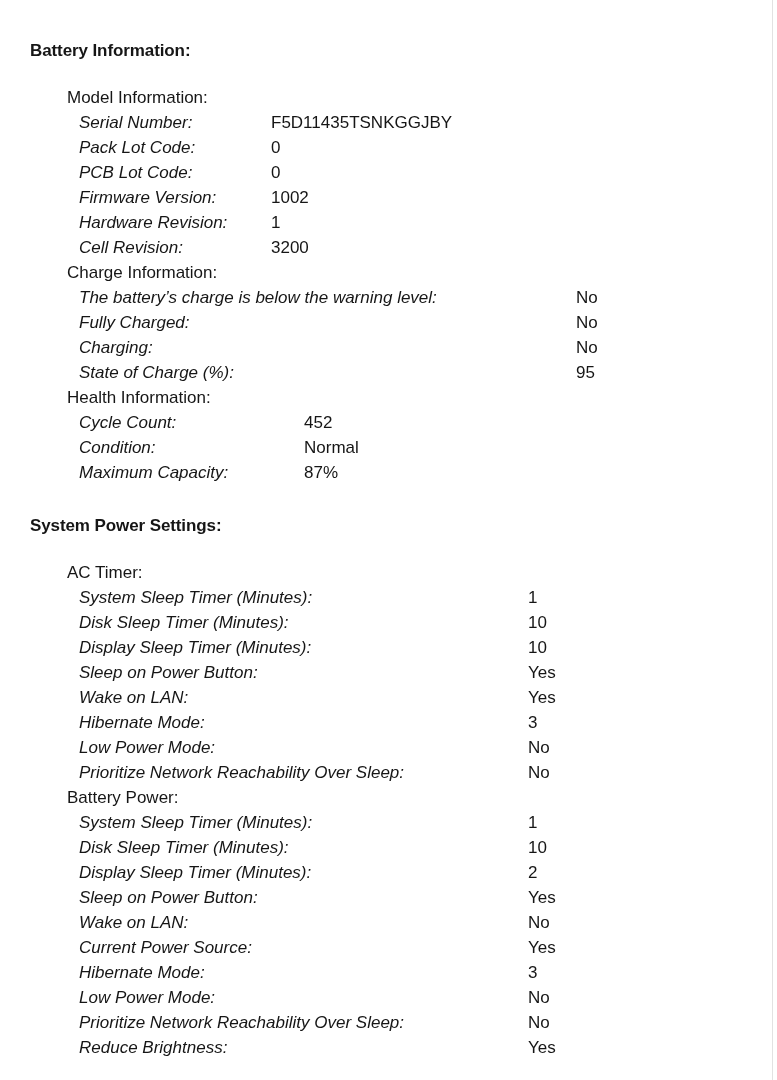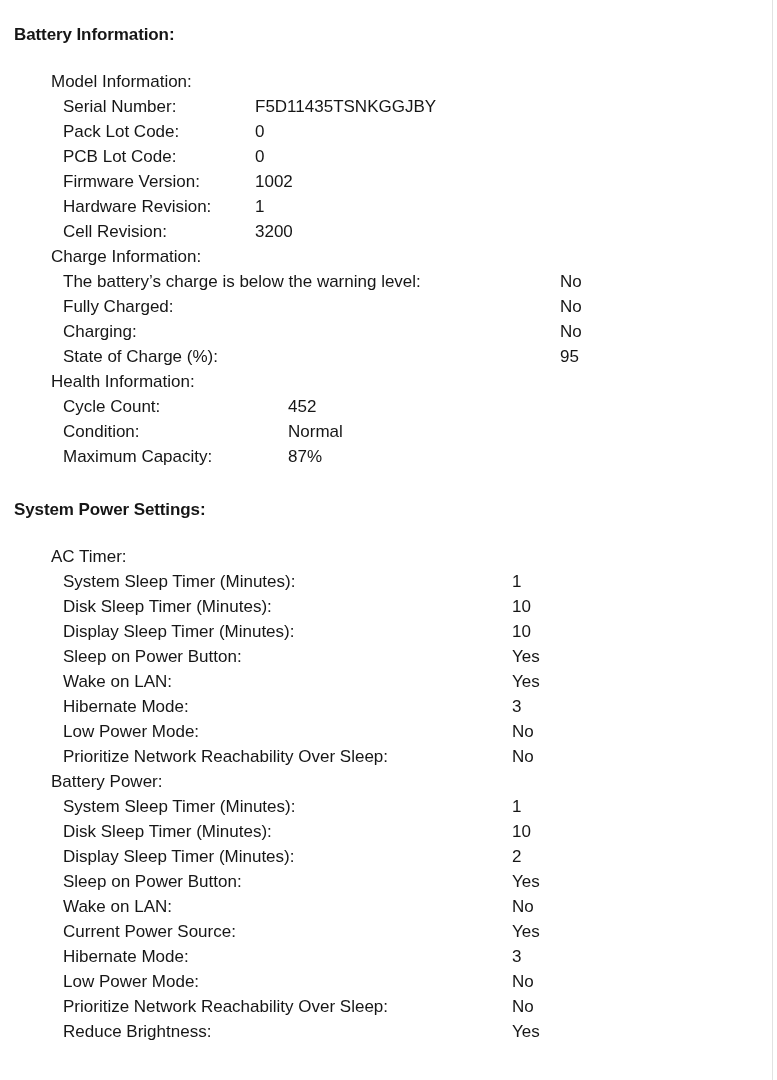--- a/index.html
+++ b/index.html
@@ -26,21 +26,21 @@
     width: 1px;
     height: 1080px;
     background: #e2e2e2;
   }
 
   .report {
     position: absolute;
     top: 0;
     left: 0;
     width: 617px;
-    padding: 0;
+    padding: 16px;
   }
 
   
   .section-title {
     font-size: 17px;
     font-weight: bold;
     line-height: 25px;
     padding-left: 14px;
     letter-spacing: -0.1px;
     white-space: nowrap;
@@ -65,20 +65,21 @@
     height: 25px;
     line-height: 25px;
     font-size: 17px;
     white-space: nowrap;
   }
   .row .k {
     position: absolute;
     left: 63px;
     top: 0;
     white-space: nowrap;
+    font-style: italic;
   }
   .row .v {
     position: absolute;
     top: 0;
     white-space: nowrap;
   }
 
   
   .col-model .v    { left: 255px; }
   .col-charge .v   { left: 560px; }

